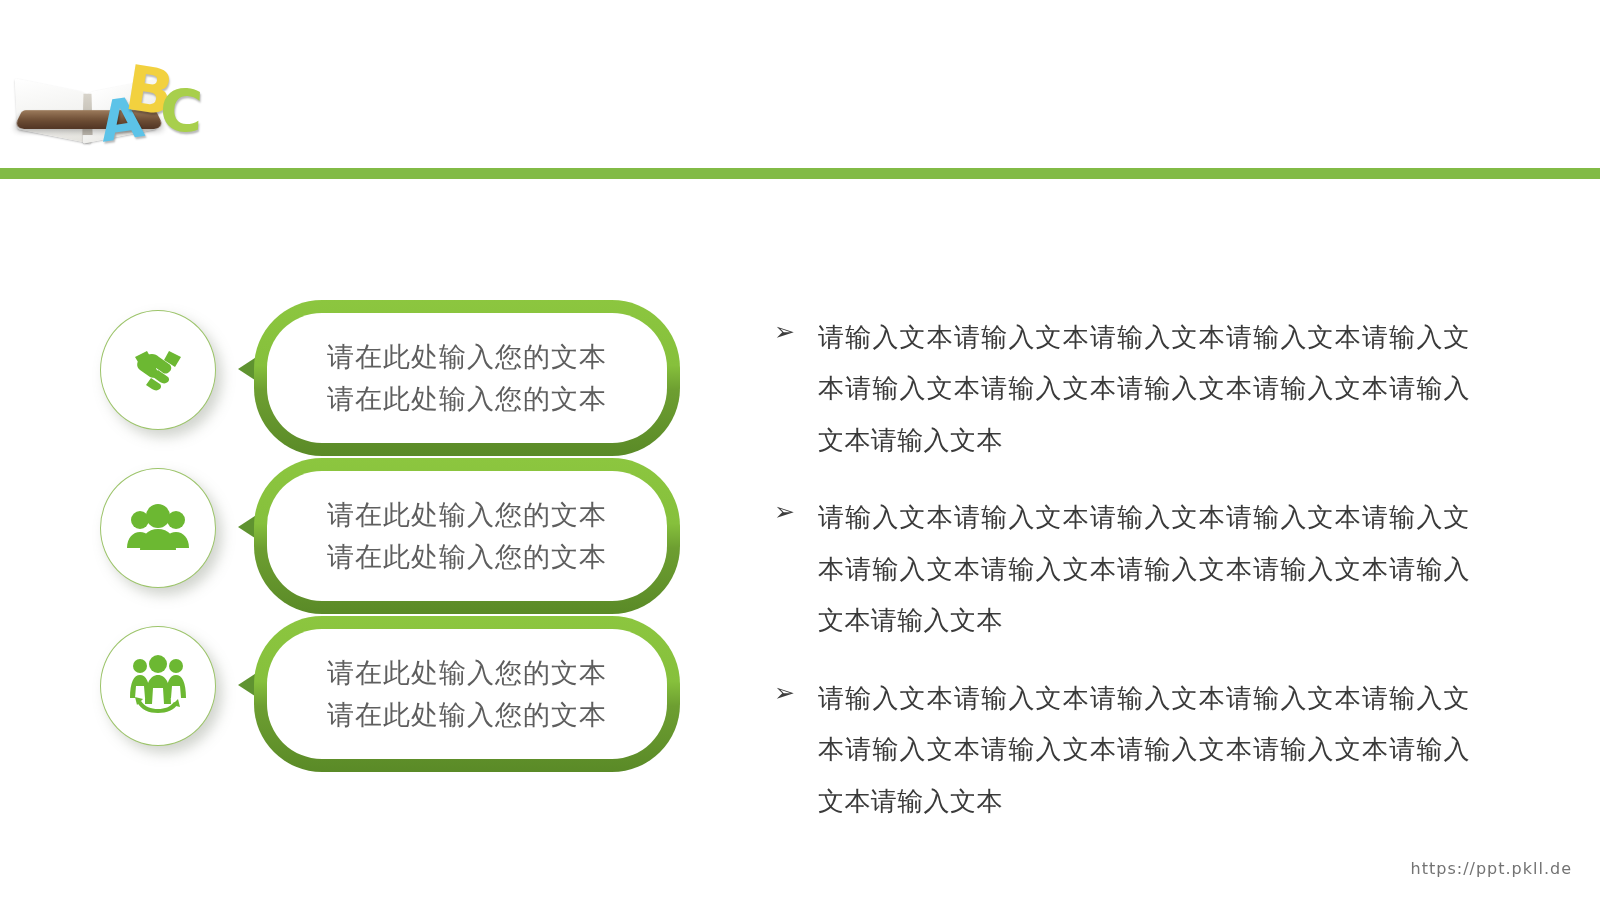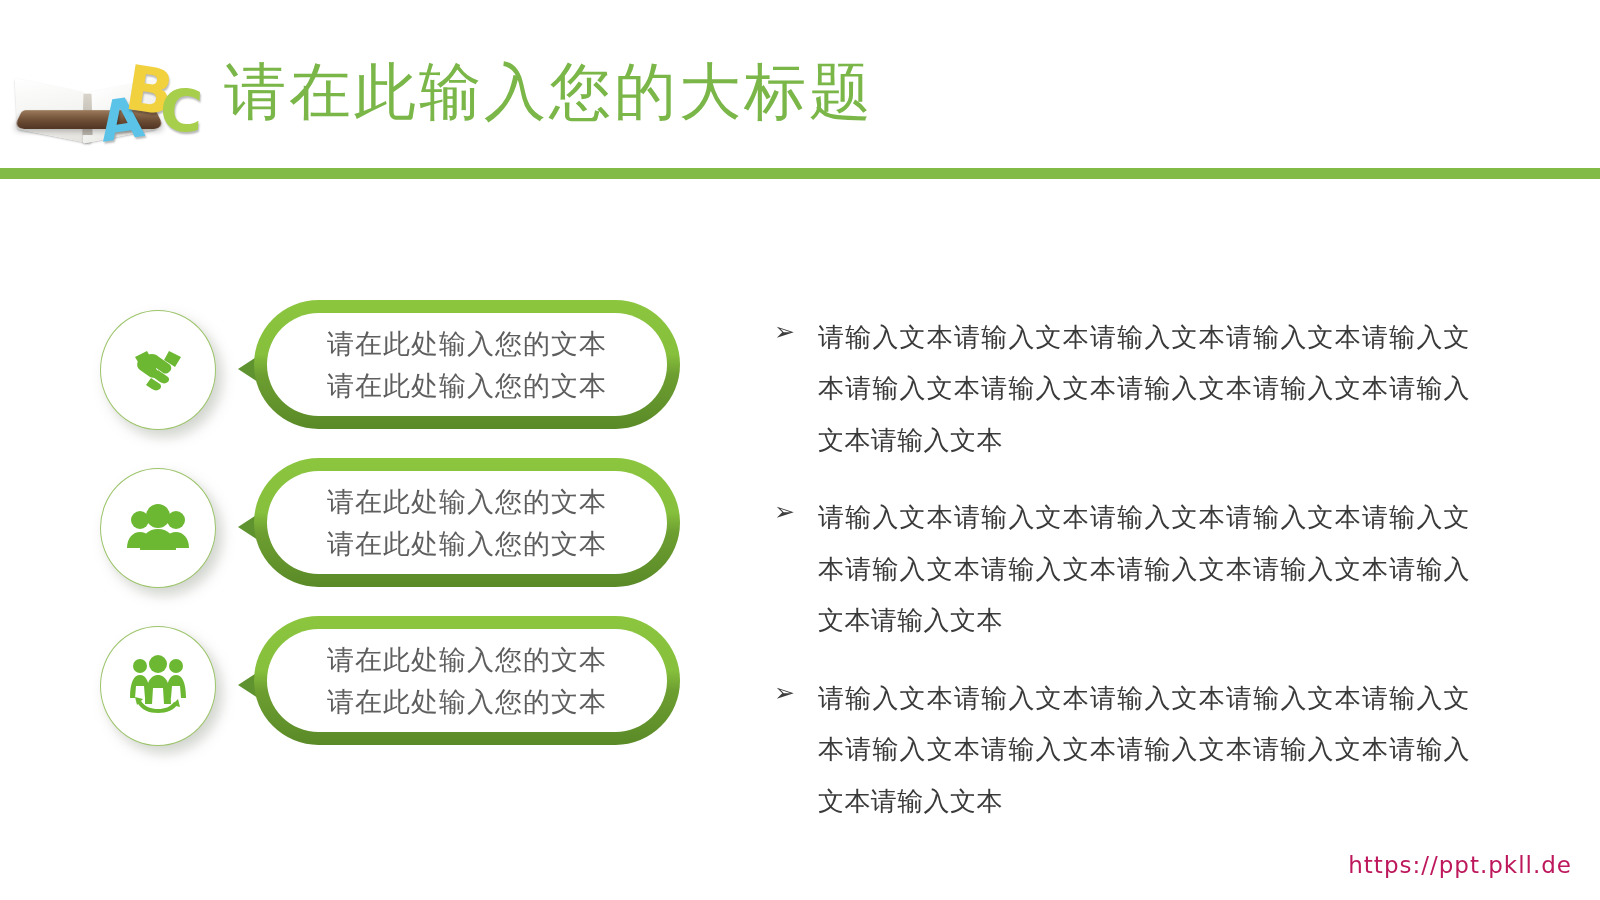--- a/index.html
+++ b/index.html
@@ -152,21 +152,21 @@
     position: absolute;
     left: 238px;
     top: 0;
     width: 442px;
     height: 140px;
   }
   .bubble {
     position: absolute;
     left: 16px; top: 0;
     width: 426px;
-    height: 129px;
+    height: 156px;
     box-sizing: border-box;
     border-radius: 68px;
     background: #ffffff;
     border: 13px solid transparent;
     background-image:
       linear-gradient(#ffffff, #ffffff),
       linear-gradient(180deg, #8cc63f 0%, #86c03c 42%, #6d9e31 58%, #5a8a27 100%);
     background-origin: border-box;
     background-clip: padding-box, border-box;
     display: flex;
@@ -218,22 +218,22 @@
     letter-spacing: 0.4px;
     text-align: justify;
     font-family: "DejaVu Sans", "Liberation Sans", sans-serif;
   }
 
   
   .footer-url {
     position: absolute;
     right: 28px;
     bottom: 22px;
-    font-size: 23px;
-    color: #be185d;
+    font-size: 16px;
+    color: #737373;
     letter-spacing: 1px;
     font-family: "DejaVu Sans", "Liberation Sans", sans-serif;
   }
 </style>
 </head>
 <body>
 
 <div class="header">
 
   <div class="logo">
@@ -241,21 +241,20 @@
       <div class="book-page left"></div>
       <div class="book-page right"></div>
       <div class="book-gutter"></div>
       <div class="book-spine"></div>
     </div>
     <div class="letter a">A</div>
     <div class="letter b">B</div>
     <div class="letter c">C</div>
   </div>
 
-  <div class="page-title">请在此输入您的大标题</div>
   <div class="header-rule"></div>
 </div>
 
 <div class="left-col">
 
   <div class="row">
     <div class="icon-circle">
       <svg width="66" height="50" viewBox="0 0 66 50" aria-hidden="true">
         <g fill="#6cb832">
           <path d="M10 12 L22 6 L27 15 L16 22 Z"></path>

